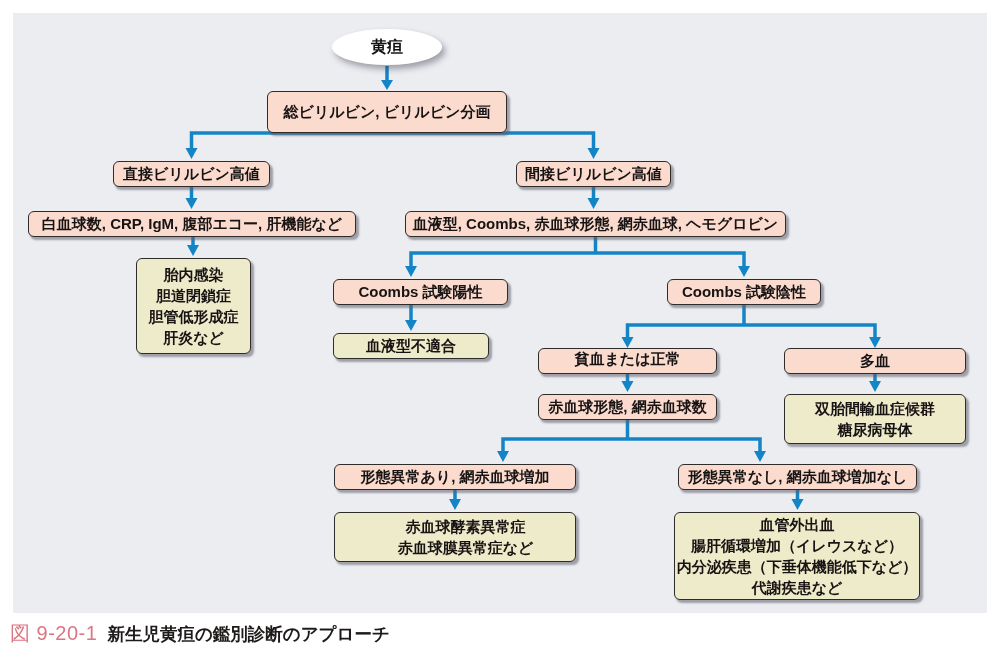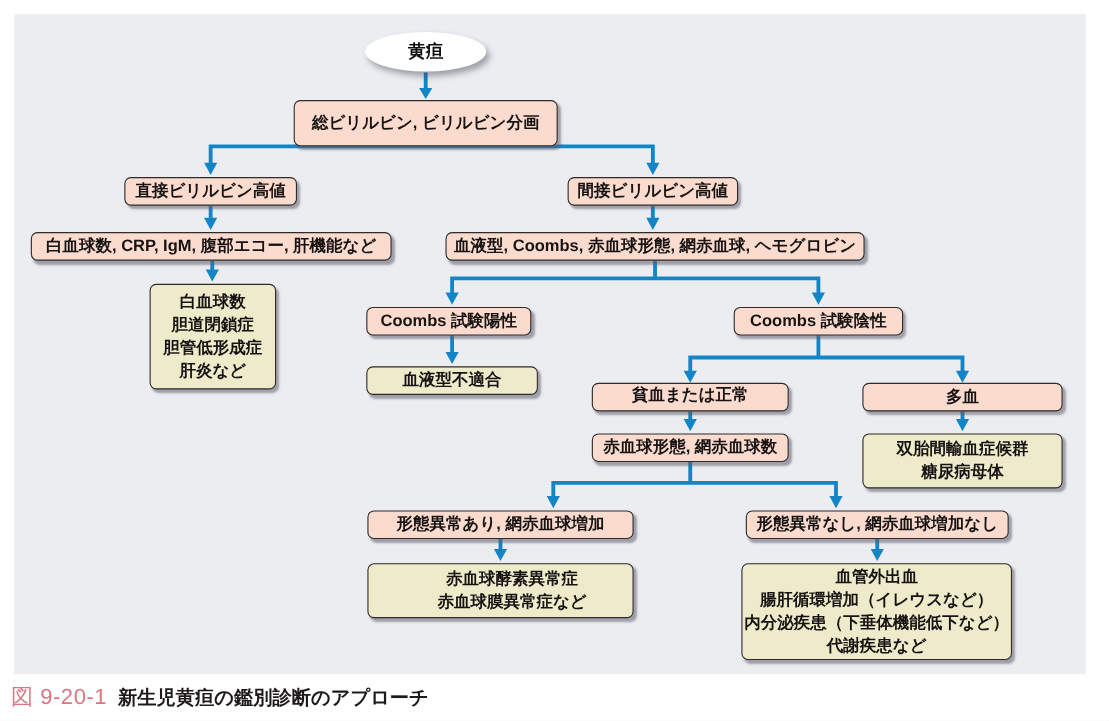--- a/index.html
+++ b/index.html
@@ -104,27 +104,27 @@
 
     <div class="node pink" style="left:15px;top:198px;width:328px;height:26px;">
       <span>白血球数, CRP, IgM, 腹部エコー, 肝機能など</span>
     </div>
 
     <div class="node pink" style="left:392px;top:198px;width:381px;height:26px;">
       <span>血液型, Coombs, 赤血球形態, 網赤血球, ヘモグロビン</span>
     </div>
 
     <div class="node yellow col" style="left:123px;top:245px;width:115px;height:96px;">
-      <div>白血球数</div>
+      <div>胎内感染</div>
       <div>胆道閉鎖症</div>
       <div>胆管低形成症</div>
       <div>肝炎など</div>
     </div>
 
-    <div class="node pink" style="left:320px;top:266px;width:150px;height:26px;">
+    <div class="node pink" style="left:320px;top:266px;width:175px;height:26px;">
       <span>Coombs 試験陽性</span>
     </div>
 
     <div class="node pink" style="left:654px;top:266px;width:154px;height:26px;">
       <span>Coombs 試験陰性</span>
     </div>
 
     <div class="node yellow" style="left:320px;top:320px;width:156px;height:26px;">
       <span>血液型不適合</span>
     </div>

